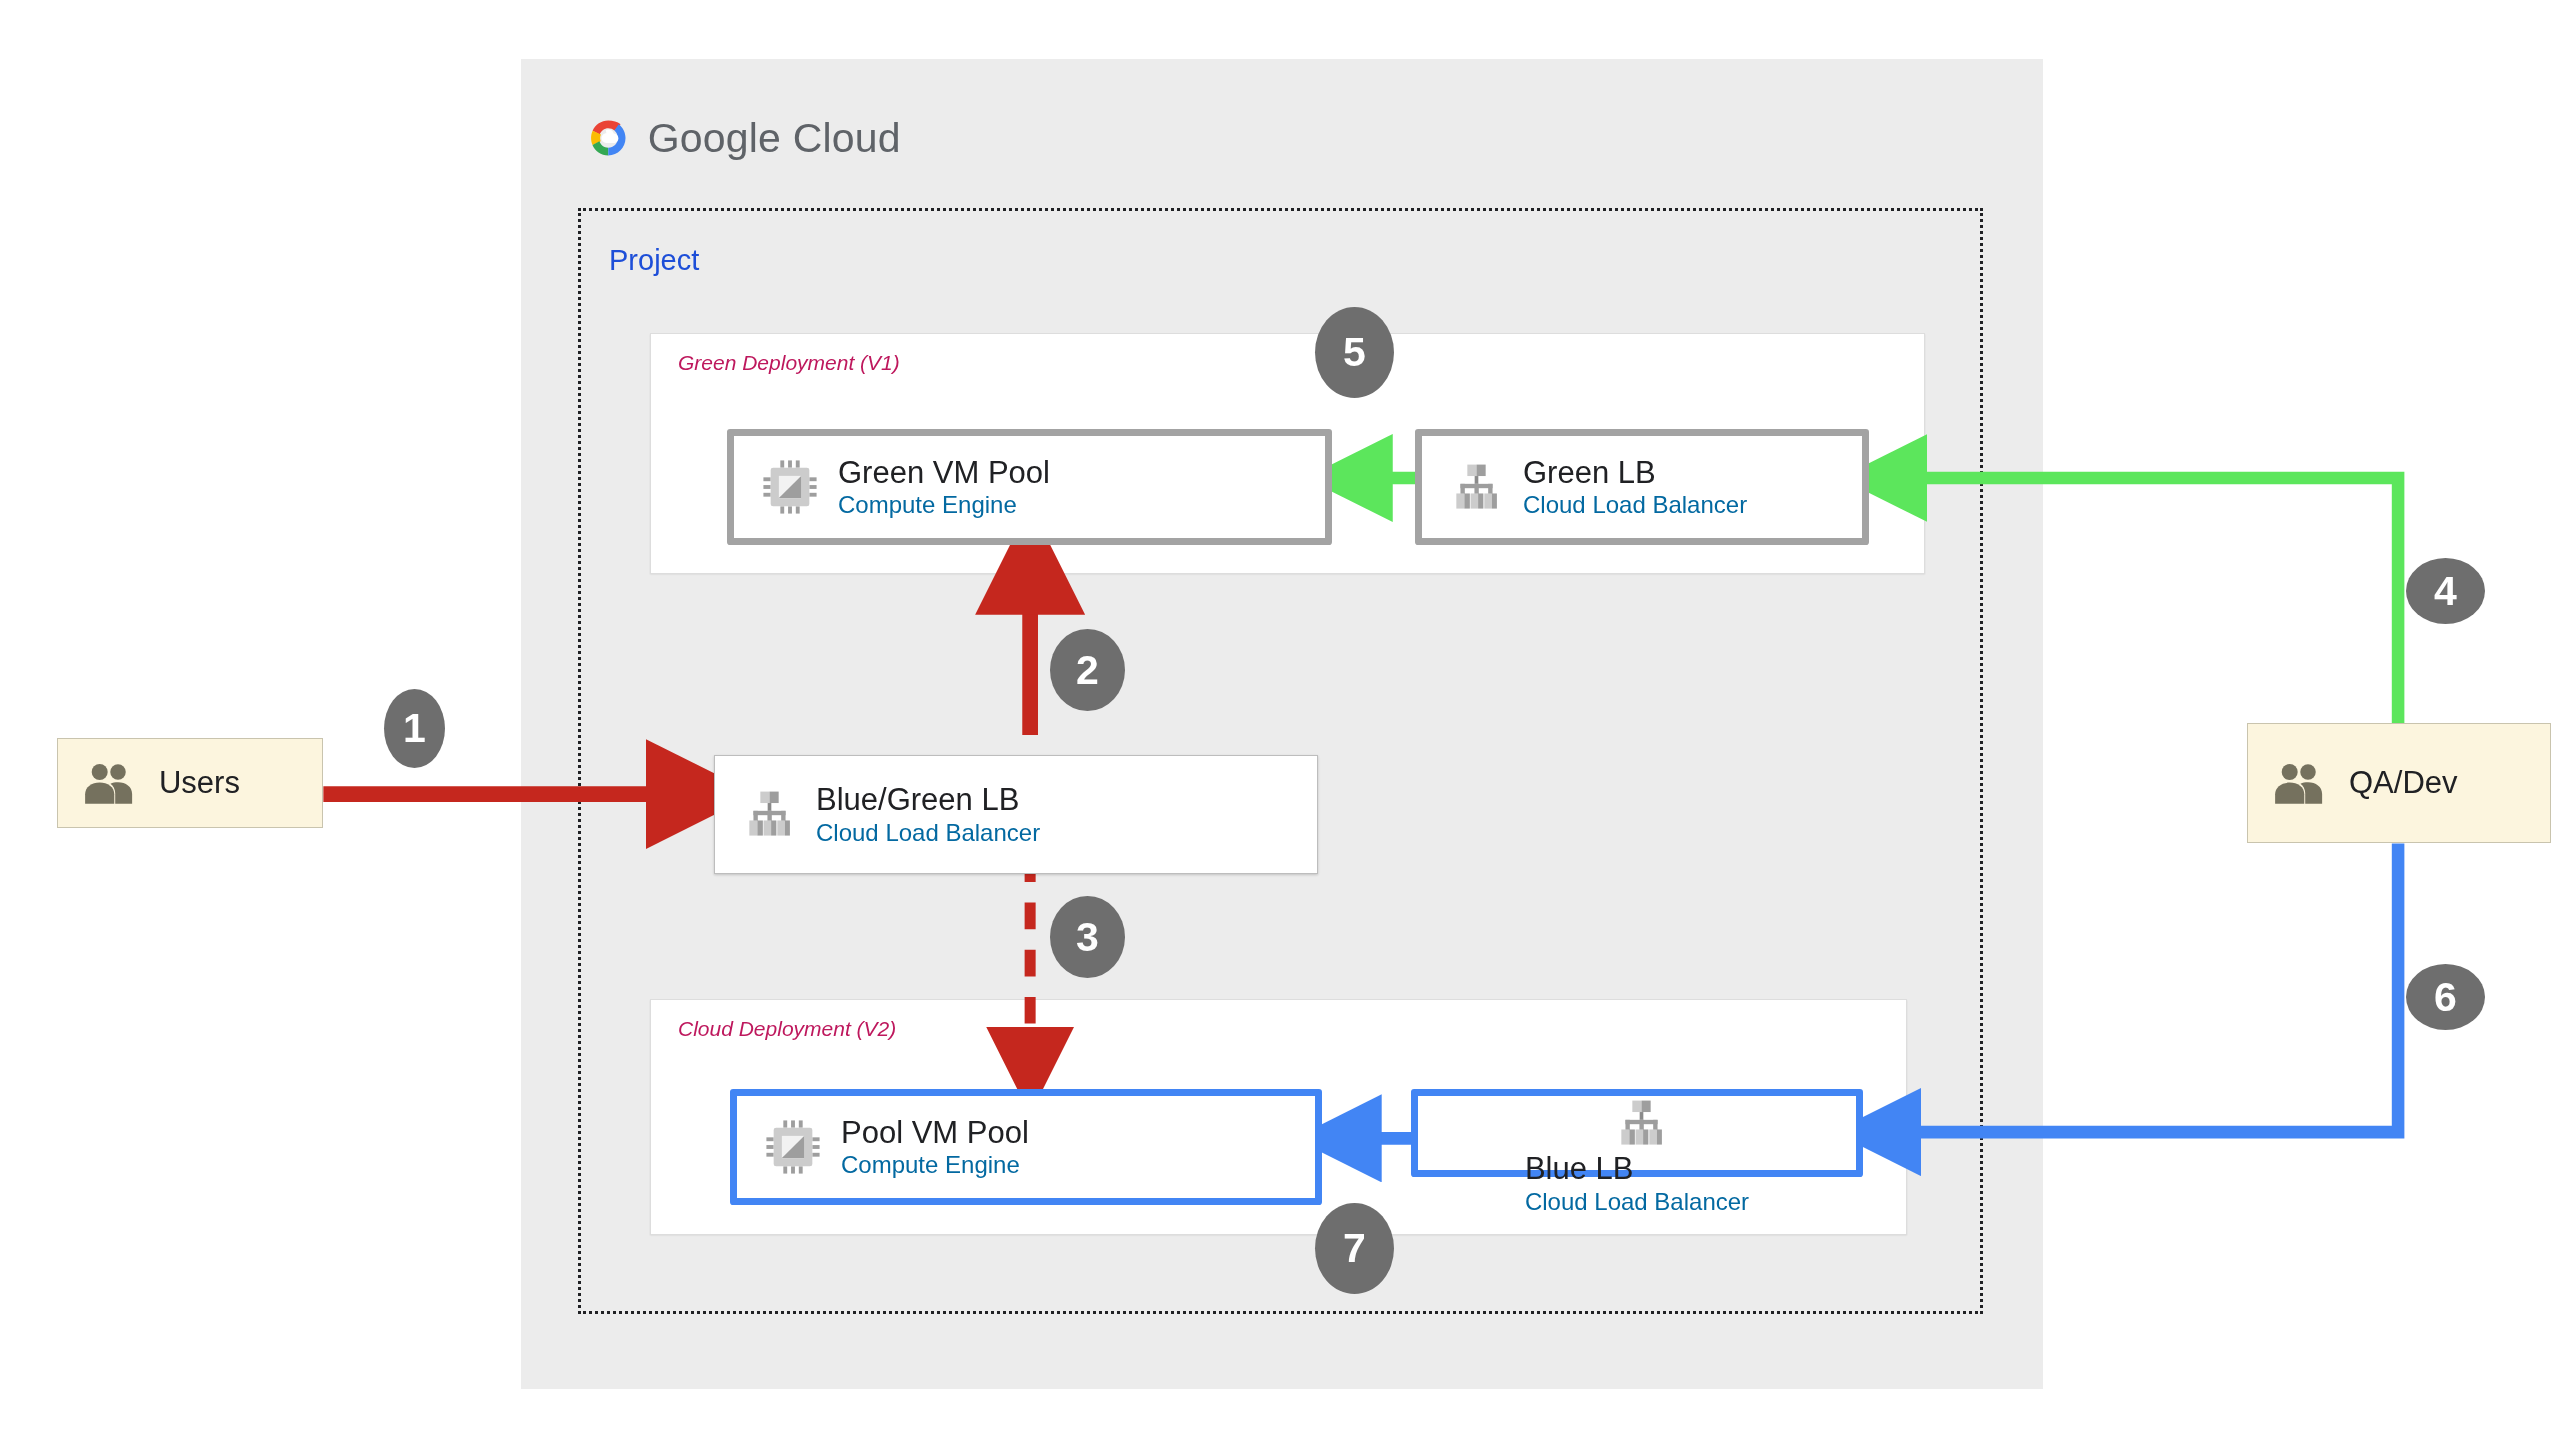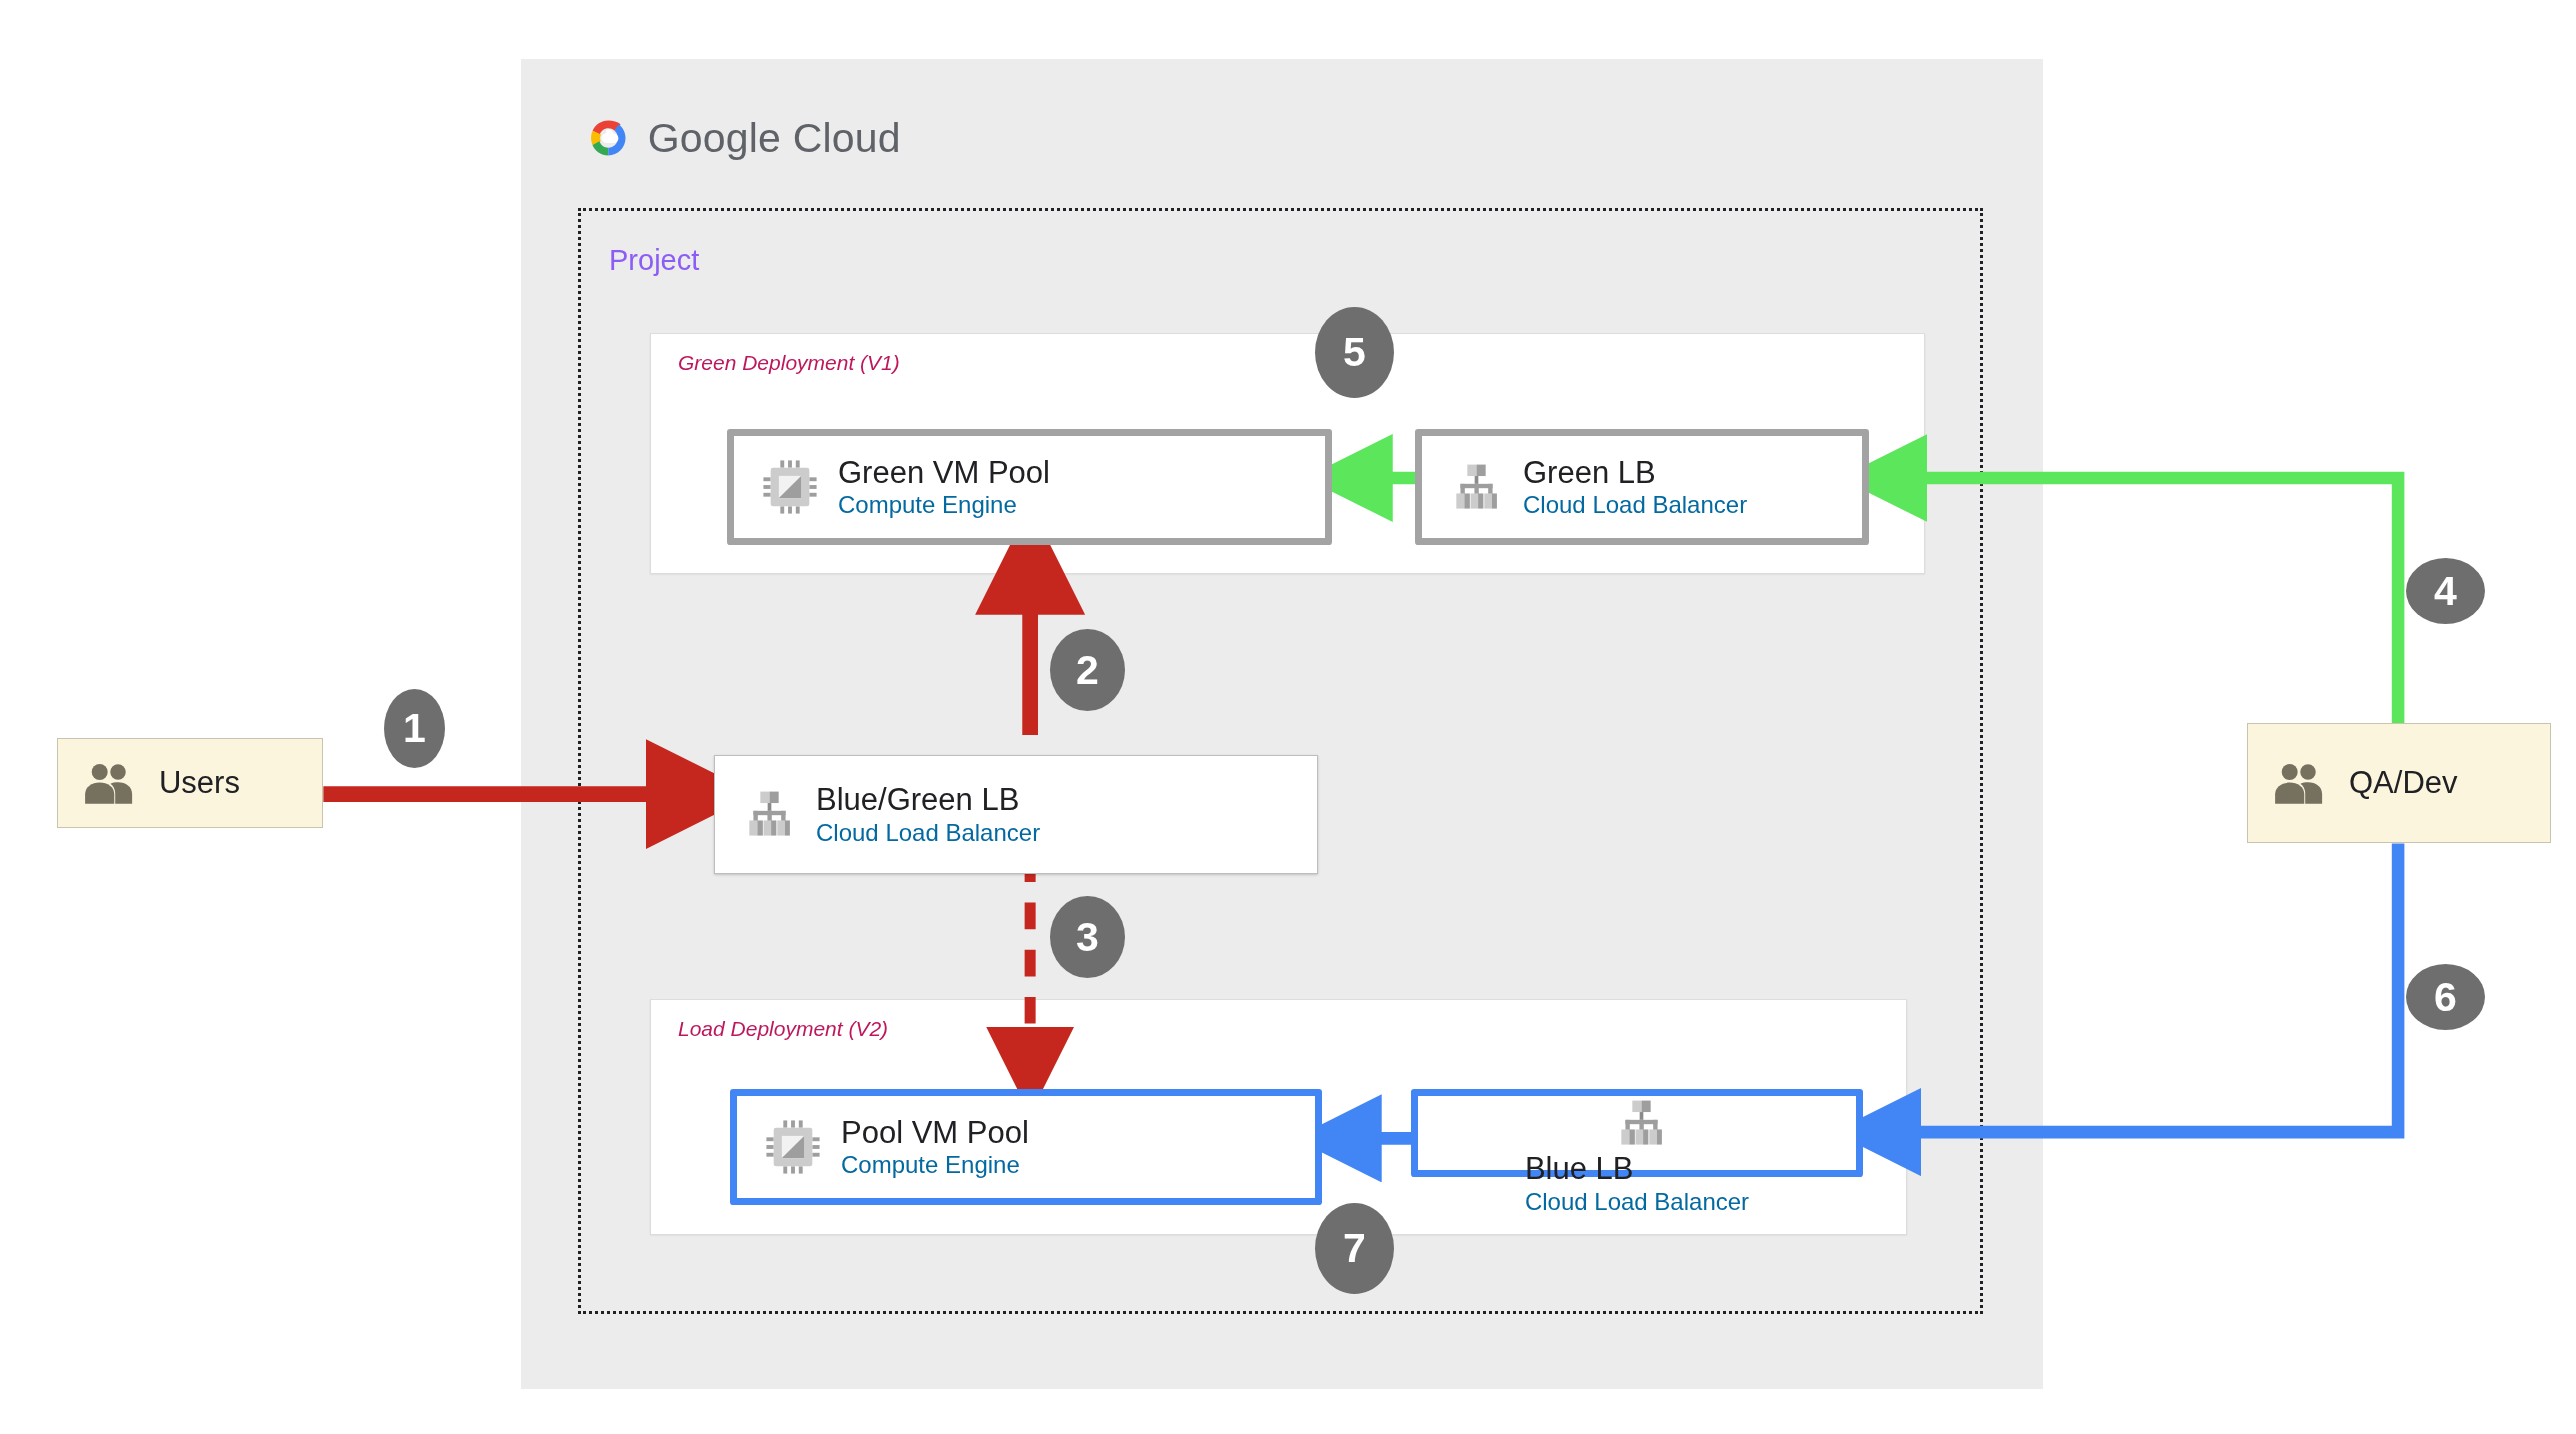--- a/index.html
+++ b/index.html
@@ -14,21 +14,21 @@
 
   
   #gc-logo-row{left:582px;top:106px;width:362px;height:64px;display:flex;align-items:center;gap:15.7px;}
   #gc-mark{width:50px;height:50px;flex:0 0 50px;}
   #gc-word{font-size:41px;color:#5F6368;letter-spacing:0.2px;white-space:nowrap;}
   #gc-word .light{color:#5F6368;}
 
   
   #project-box{left:578px;top:208px;width:1405px;height:1106px;
     border:3.1px dotted #202124;box-sizing:border-box;background:transparent;}
-  #project-label{left:609px;top:244px;font-size:29px;color:#8b5cf6;}
+  #project-label{left:609px;top:244px;font-size:29px;color:#1d4ed8;}
 
   
   .deploy-box{background:#fff;border:1.6px solid #DDDDDD;box-sizing:border-box;
     box-shadow:0 0.8px 1.6px rgba(0,0,0,.10);}
   #green-deploy{left:650px;top:333px;width:1275px;height:241px;}
   #blue-deploy{left:650px;top:999px;width:1257px;height:236px;}
   .deploy-label{font-size:21px;color:#be185d;position:absolute;left:27px;top:17.3px;white-space:nowrap;font-style:italic;}
 
   
   .node{position:absolute;box-sizing:border-box;background:#fff;display:flex;
@@ -84,21 +84,21 @@
   </div>
 
   <div class="abs" id="project-box"></div>
   <div class="abs" id="project-label">Project</div>
 
   <div class="abs deploy-box" id="green-deploy">
     <div class="deploy-label">Green Deployment (V1)</div>
   </div>
 
   <div class="abs deploy-box" id="blue-deploy">
-    <div class="deploy-label">Load Deployment (V2)</div>
+    <div class="deploy-label">Cloud Deployment (V2)</div>
   </div>
 
   <svg id="arrows" viewBox="0 0 3276 1824">
     <defs>
       <marker id="ah-red" markerWidth="7" markerHeight="7" refX="3.2" refY="3.5" orient="auto" markerUnits="strokeWidth">
         <path d="M0,0 L7,3.5 L0,7 z" fill="#C5271E"></path>
       </marker>
       <marker id="ah-red-s" markerWidth="8" markerHeight="8" refX="4" refY="4" orient="auto" markerUnits="strokeWidth">
         <path d="M0,0 L8,4 L0,8 z" fill="#C5271E"></path>
       </marker>

